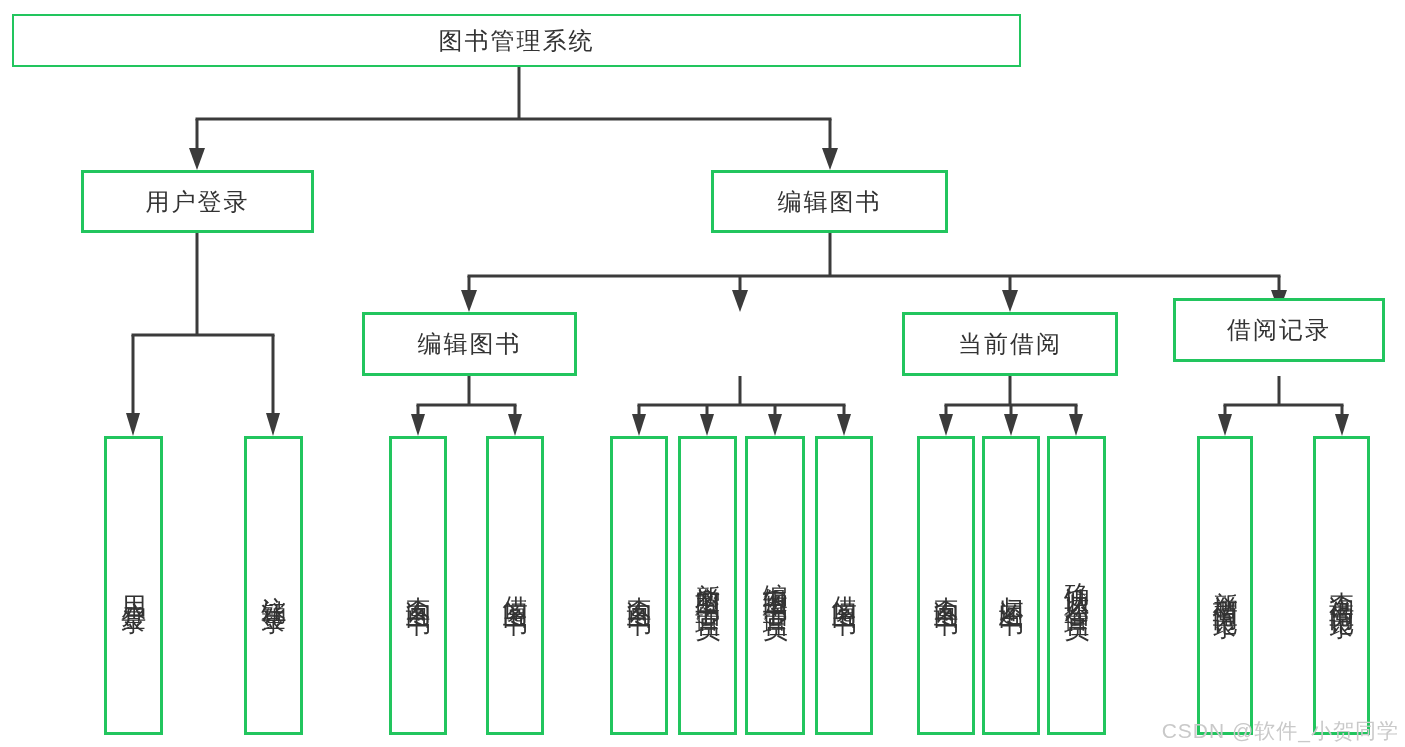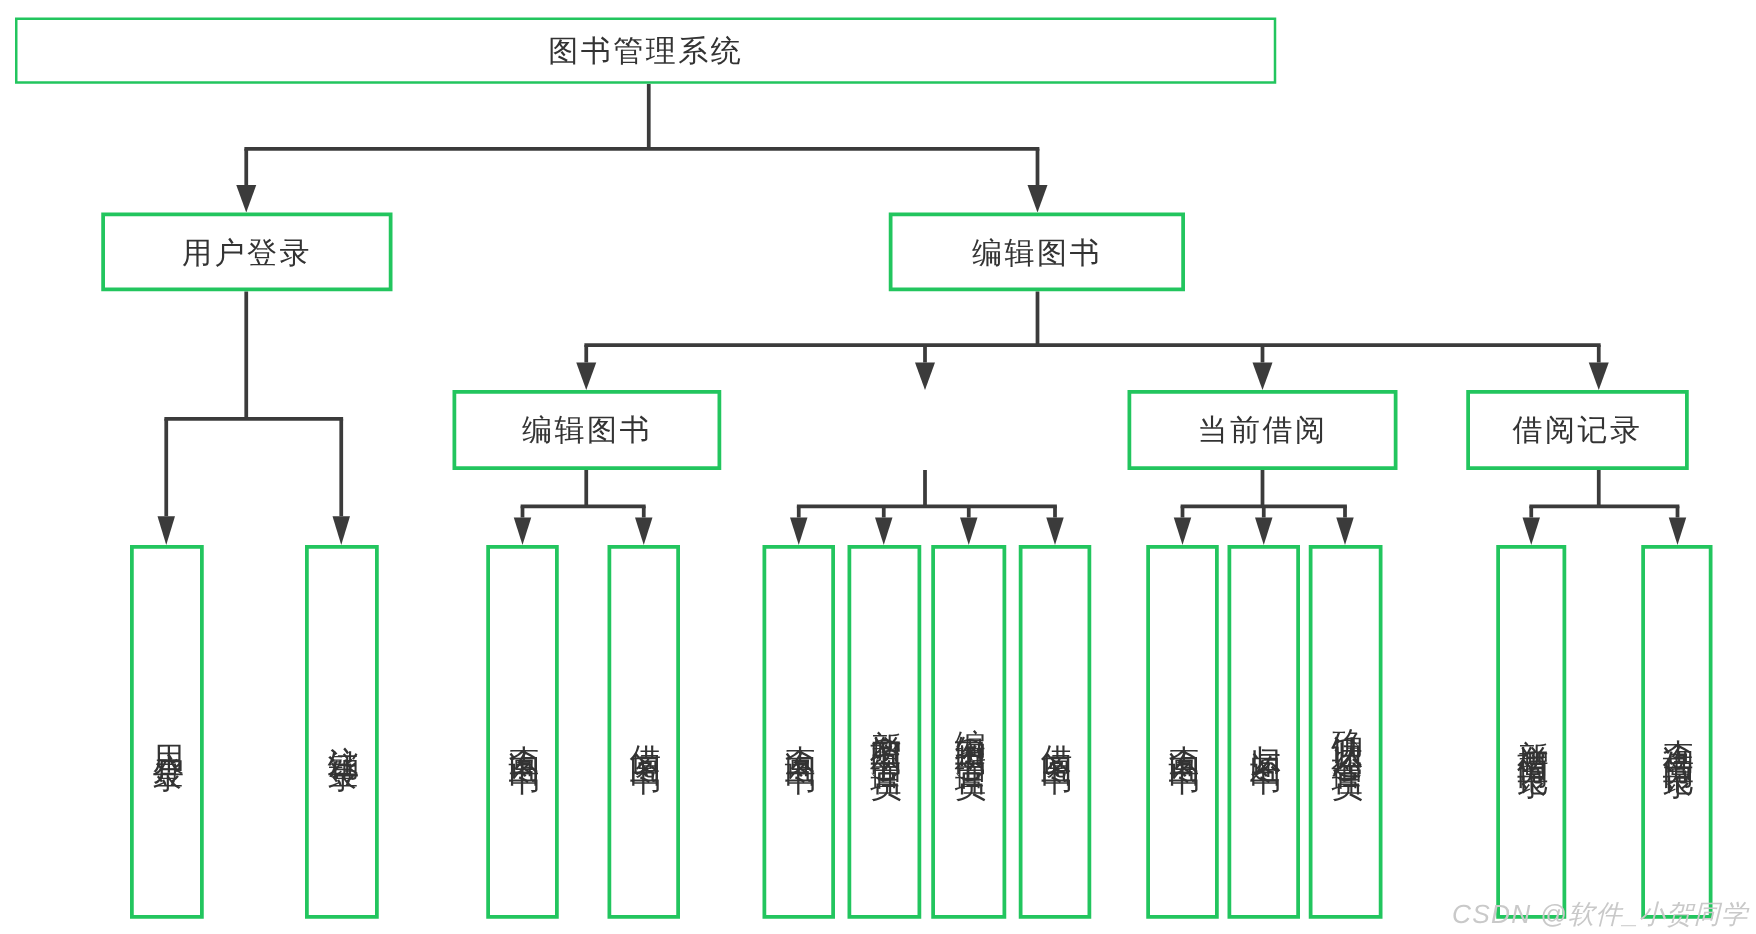--- a/index.html
+++ b/index.html
@@ -17,21 +17,21 @@
     text-align:center;
   }
   .box.root{border-width:2px;}
   .hlabel{font-size:24px;letter-spacing:2px;white-space:nowrap;}
   .vlabel{
     writing-mode:vertical-rl;text-orientation:mixed;
     font-size:25px;letter-spacing:5px;line-height:1.1;white-space:nowrap;
   }
   .watermark{
     position:absolute;right:6px;bottom:2px;z-index:20;
-    font-size:21px;letter-spacing:1px;color:#c9c9c9;white-space:nowrap;font-style:italic;
+    font-size:21px;letter-spacing:1px;color:#c9c9c9;white-space:nowrap;
   }
 </style>
 </head>
 <body>
 
 <div class="stage">
 
   <svg class="wires" viewBox="0 0 1405 747" xmlns="http://www.w3.org/2000/svg" stroke="#3b3b3b" stroke-width="3" fill="#3b3b3b">
     <g>
       <line x1="519" y1="67" x2="519" y2="119"></line>
@@ -111,21 +111,21 @@
   <div class="box" style="left:711px;top:170px;width:237px;height:63px">
     <span class="hlabel">编辑图书</span>
   </div>
 
   <div class="box" style="left:362px;top:312px;width:215px;height:64px">
     <span class="hlabel">编辑图书</span>
   </div>
   <div class="box" style="left:902px;top:312px;width:216px;height:64px">
     <span class="hlabel">当前借阅</span>
   </div>
-  <div class="box" style="left:1173px;top:312px;width:178px;height:64px">
+  <div class="box" style="left:1173px;top:298px;width:212px;height:64px">
     <span class="hlabel">借阅记录</span>
   </div>
 
   <div class="box" style="left:104px;top:436px;width:59px;height:299px">
     <span class="vlabel">用户登录</span>
   </div>
   <div class="box" style="left:244px;top:436px;width:59px;height:299px">
     <span class="vlabel">注销登录</span>
   </div>
 

